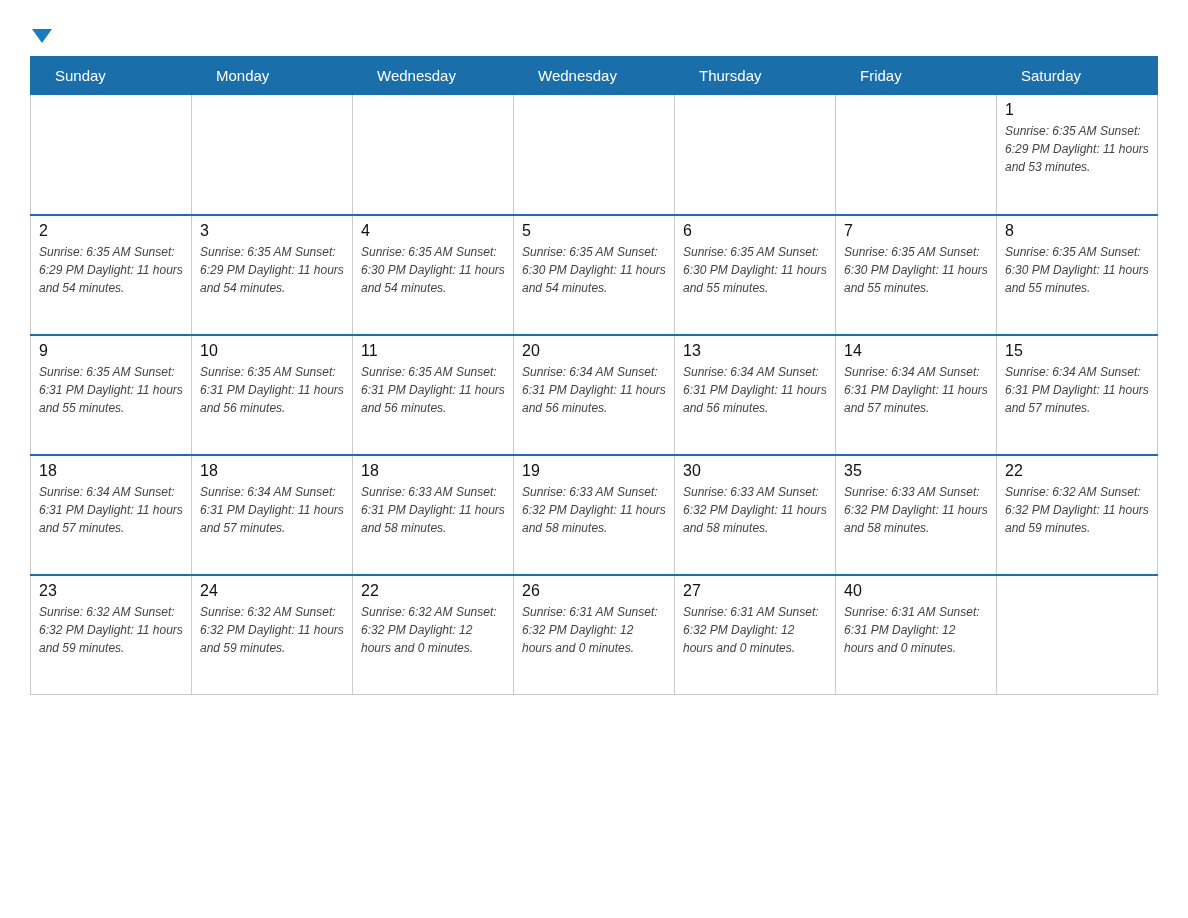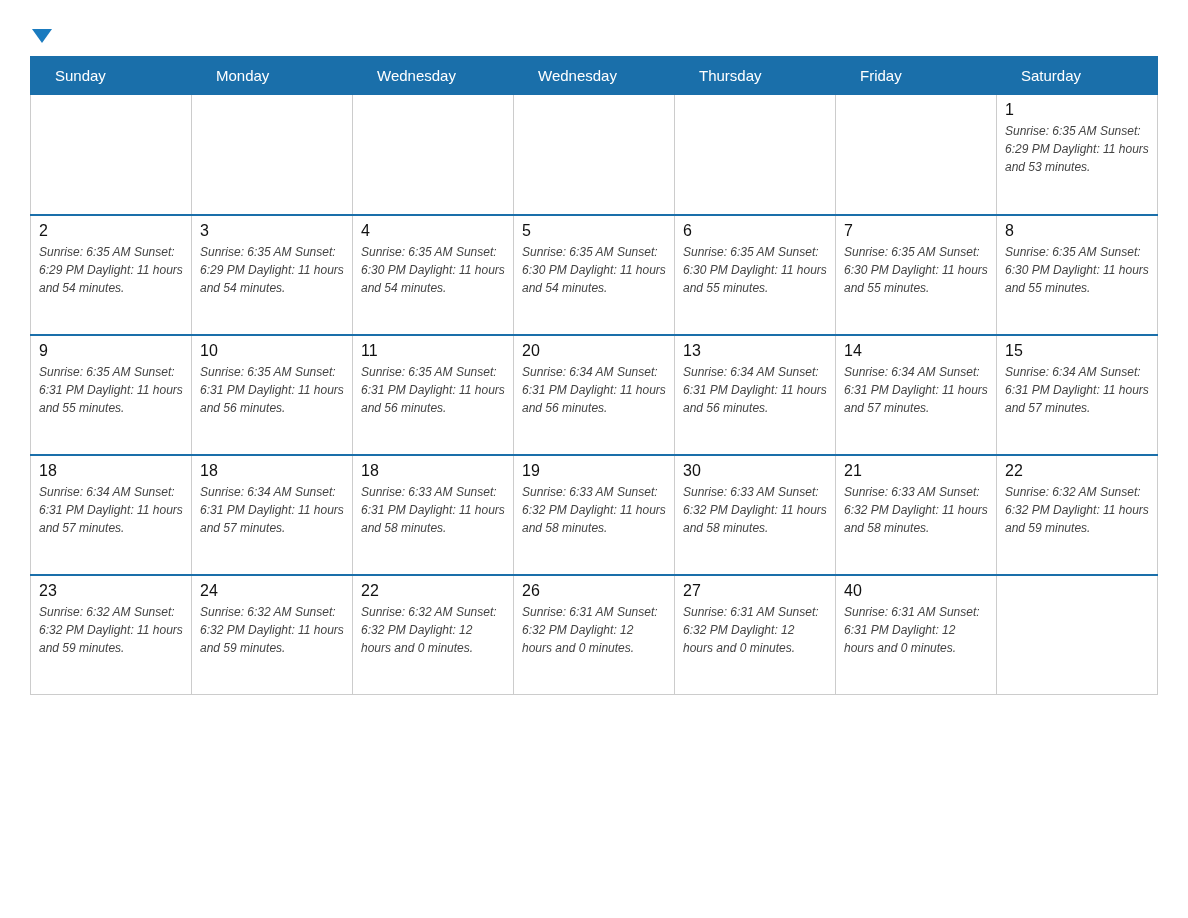--- a/index.html
+++ b/index.html
@@ -275,21 +275,21 @@
 and 58 minutes.</div>
         </td>
         <td>
           <span class="day-num">30</span>
           <div class="day-info">Sunrise: 6:33 AM
 Sunset: 6:32 PM
 Daylight: 11 hours
 and 58 minutes.</div>
         </td>
         <td>
-          <span class="day-num">21</span>
+          <span class="day-num">35</span>
           <div class="day-info">Sunrise: 6:33 AM
 Sunset: 6:32 PM
 Daylight: 11 hours
 and 58 minutes.</div>
         </td>
         <td>
           <span class="day-num">22</span>
           <div class="day-info">Sunrise: 6:32 AM
 Sunset: 6:32 PM
 Daylight: 11 hours

